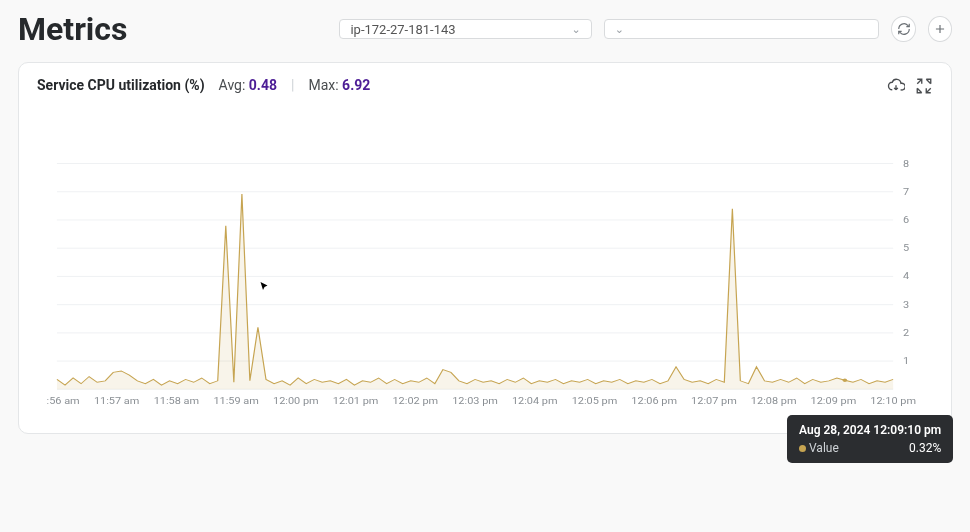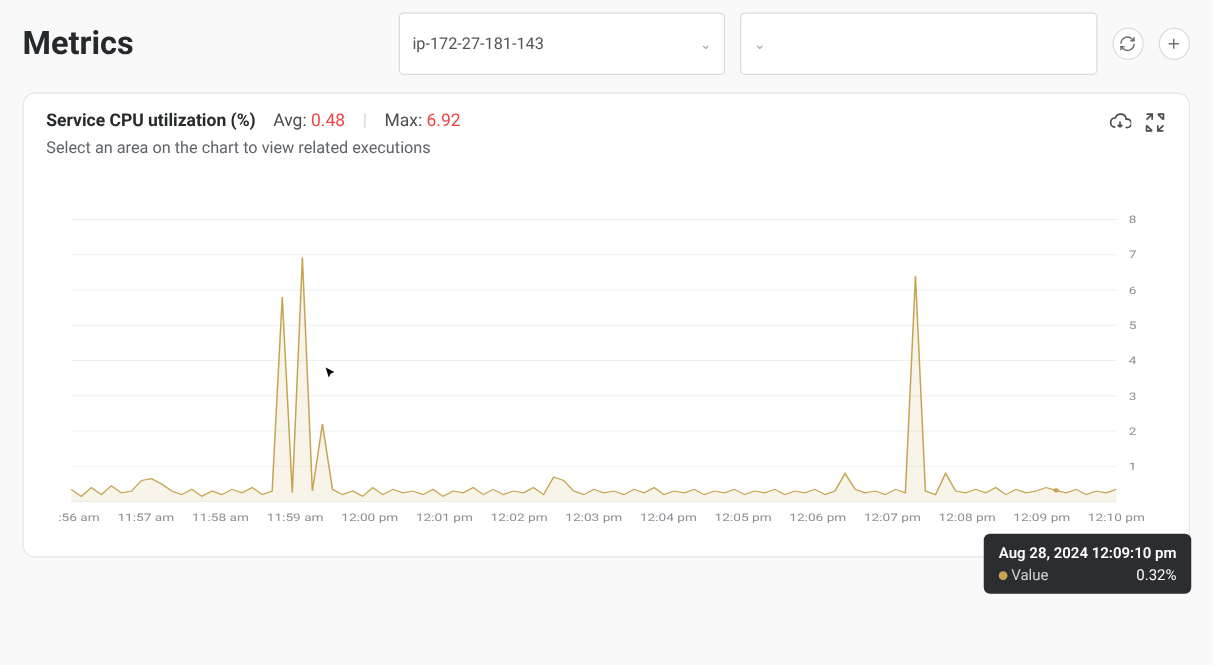--- a/index.html
+++ b/index.html
@@ -10,34 +10,34 @@
       height: 532px;
       overflow: hidden;
     }
     .header-row {
       display: flex;
       align-items: center;
       padding: 10px 18px 14px 18px;
       gap: 12px;
     }
     .page-title {
-      font-size: 26px;
+      font-size: 32px;
       font-weight: 700;
       color: #26292c;
       flex: 0 0 auto;
       margin-right: 200px;
     }
     .dropdown {
       display: flex;
       align-items: center;
       justify-content: space-between;
       border: 1px solid #d9dbdd;
       background: #fff;
       border-radius: 4px;
-      height: 50px;
+      height: 20px;
       padding: 0 10px;
       font-size: 13px;
       color: #555;
       cursor: pointer;
     }
     .dropdown .chev { color: #9aa0a6; font-size: 11px; }
     .node-dd { width: 270px; }
     .time-dd { width: 295px; }
     .time-dd .range-badge {
       background: #eef3fb;
@@ -79,21 +79,21 @@
     .panel-title-row {
       display: flex;
       align-items: baseline;
       gap: 14px;
       font-size: 14px;
       color: #26292c;
     }
     .panel-title { font-weight: 700; }
     .stat-sep { color: #cfd3d7; }
     .stat-label { font-weight: 400; color: #4a4d50; }
-    .stat-value { font-weight: 400; color: #ef4444; }
+    .stat-value { font-weight: 700; color: #4c1d95; }
     .panel-actions { display: flex; gap: 10px; color: #4a4d50; }
     .panel-actions svg { width: 18px; height: 18px; cursor: pointer; }
     .panel-desc {
       margin-top: 6px;
       font-size: 13px;
     }
     .panel-desc a { color: #3b6cd6; text-decoration: none; }
     .panel-desc .ext { color: #3b6cd6; font-size: 11px; margin-left: 4px; }
     .panel-hint {
       margin-top: 6px;
@@ -163,21 +163,20 @@
 
 <div class="panel">
   <div class="panel-top">
     <div>
       <div class="panel-title-row">
         <span class="panel-title">Service CPU utilization (%)</span>
         <span><span class="stat-label">Avg:</span> <span class="stat-value">0.48</span></span>
         <span class="stat-sep">|</span>
         <span><span class="stat-label">Max:</span> <span class="stat-value">6.92</span></span>
       </div>
-      <div class="panel-hint">Select an area on the chart to view related executions</div>
     </div>
     <div class="panel-actions">
       <svg viewBox="0 0 24 24" fill="none" stroke="currentColor" stroke-width="1.8">
           <path d="M7 17a5 5 0 0 1 0-10 6 6 0 0 1 11.6 1.5A4.5 4.5 0 1 1 18 17"></path>
           <path d="M12 11v6m0 0l-2.5-2.5M12 17l2.5-2.5"></path>
         </svg>
       <svg viewBox="0 0 24 24" fill="none" stroke="currentColor" stroke-width="1.8">
           <path d="M9 3L3 9M3 3h6v6"></path>
           <path d="M15 21l6-6M21 21h-6v-6"></path>
           <path d="M15 3l6 6M21 3h-6v6" opacity="0"></path>

